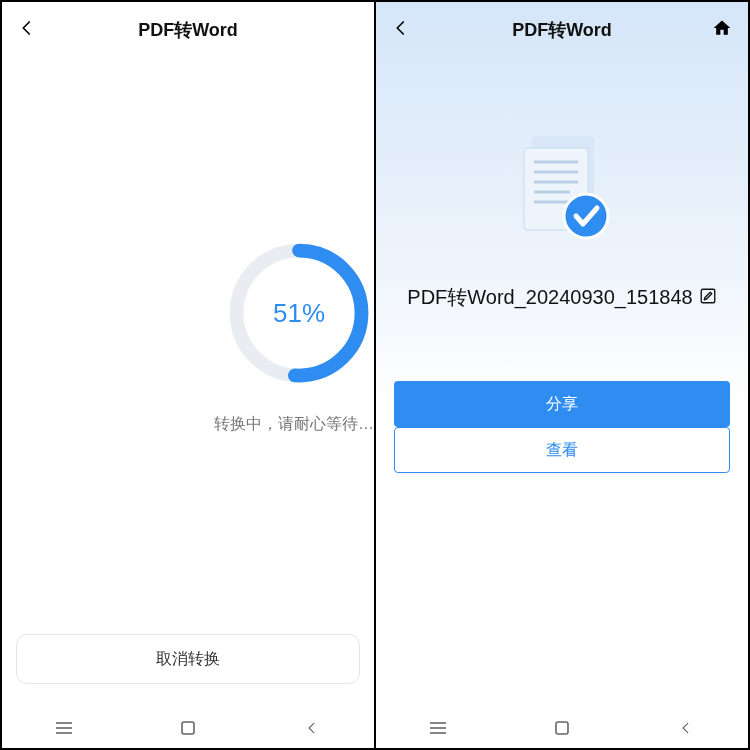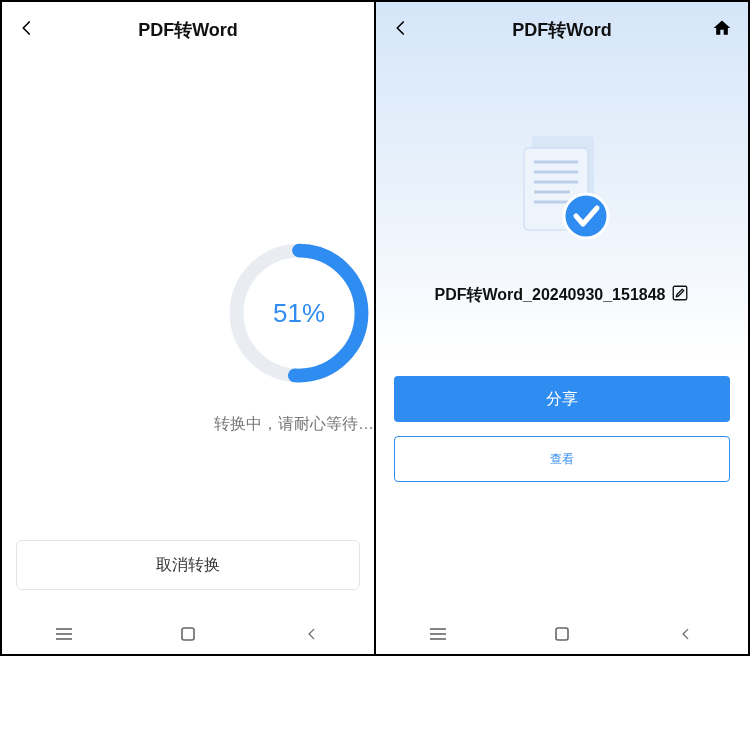--- a/index.html
+++ b/index.html
@@ -1,18 +1,18 @@
 <!DOCTYPE html>
 <html><head>
 <meta charset="utf-8">
 <style>
   * { box-sizing: border-box; margin: 0; padding: 0; }
   html, body { width: 750px; height: 750px; font-family: -apple-system, "Helvetica Neue", Arial, sans-serif; }
   .frame {
-    width: 750px; height: 656px;
+    width: 750px; height: 750px;
     display: flex;
     border: 2px solid #000;
     background: #14b8a6;
   }
   .pane {
     flex: 1 1 50%;
     display: flex;
     flex-direction: column;
     position: relative;
     background: #fff;
@@ -75,21 +75,21 @@
   .converting-text {
     margin-top: 26px;
     text-align: center;
     font-size: 16px;
     color: #777;
   }
   .cancel-btn {
     margin: 0 14px 24px 14px;
     height: 50px;
     border: 1px solid #e2e6ea;
-    border-radius: 6px;
+    border-radius: 11px;
     display: flex;
     align-items: center;
     justify-content: center;
     font-size: 16px;
     color: #333;
     background: #fff;
     cursor: pointer;
   }
   
   .pane.right {
@@ -110,56 +110,55 @@
     align-items: center;
     justify-content: center;
   }
   .file-name-row {
     margin-top: 36px;
     display: flex;
     align-items: center;
     gap: 6px;
   }
   .file-name {
-    font-size: 16px;
+    font-size: 20px;
     color: #111;
-    font-weight: 700;
+    font-weight: 400;
   }
   .saved-text {
     margin-top: 22px;
     font-size: 14px;
     color: #8a8f95;
   }
   .action-buttons {
     margin-top: 70px;
     width: 100%;
     padding: 0 18px;
     display: flex;
     flex-direction: column;
-    gap: 14px;
   }
   .btn-primary {
     height: 46px;
     background: #2f8cf0;
     color: #fff;
     border: none;
     border-radius: 4px;
     font-size: 16px;
     display: flex;
     align-items: center;
     justify-content: center;
     cursor: pointer;
   }
   .btn-outline {
     height: 46px;
     background: #fff;
     color: #2f8cf0;
     border: 1px solid #2f8cf0;
     border-radius: 4px;
-    font-size: 12px;
+    font-size: 16px;
     display: flex;
     align-items: center;
     justify-content: center;
     cursor: pointer;
   }
   
   .navbar {
     height: 40px;
     display: flex;
     align-items: center;

